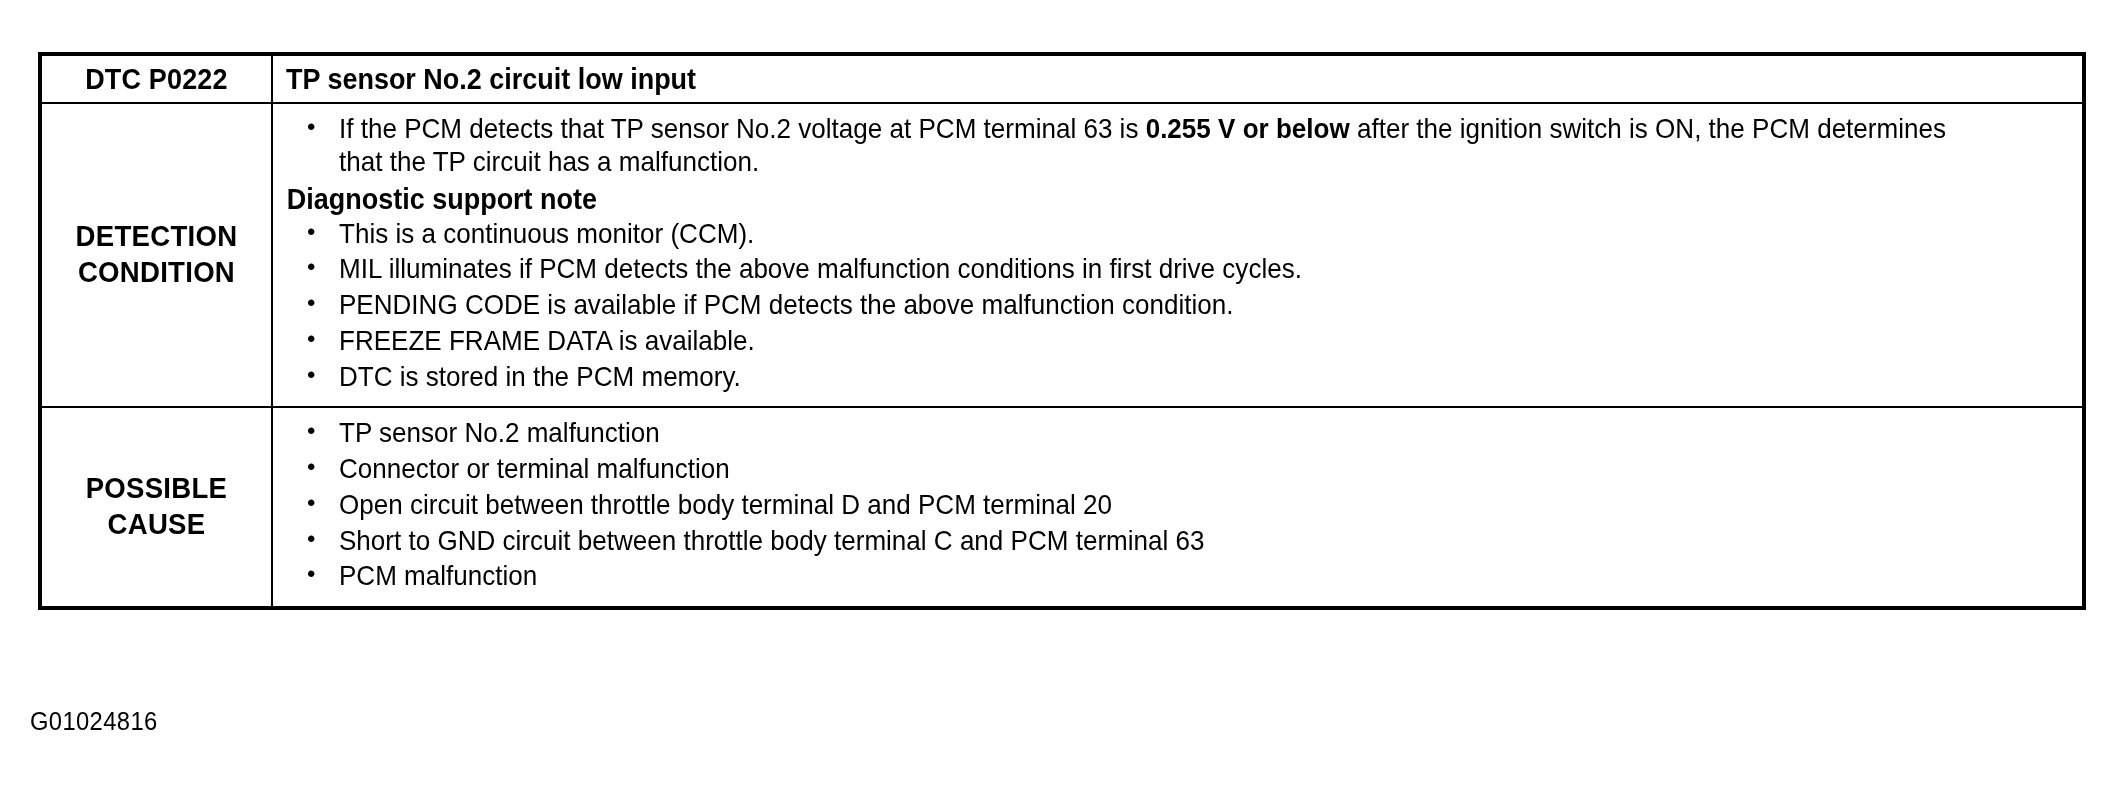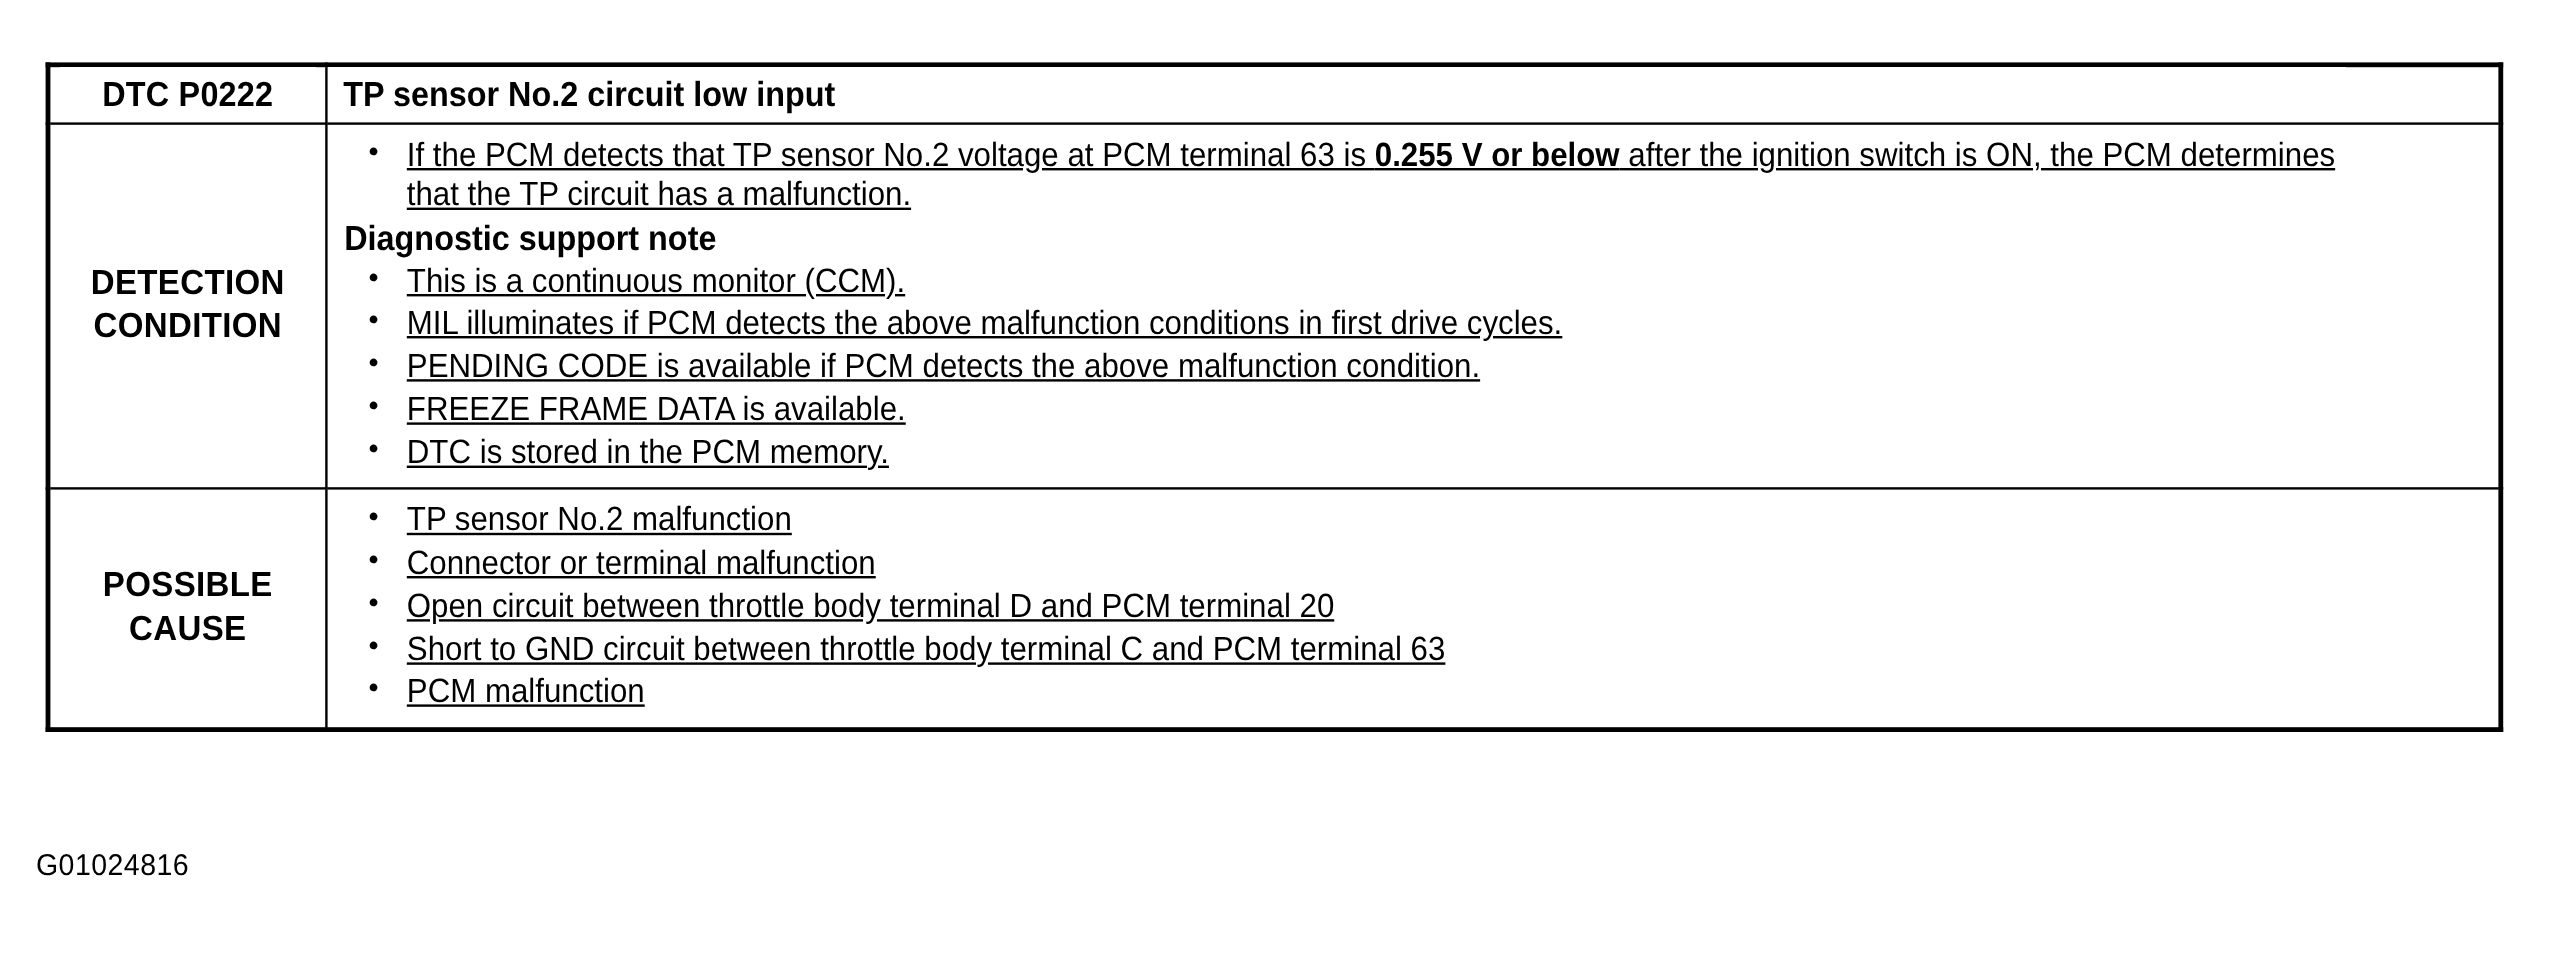--- a/index.html
+++ b/index.html
@@ -85,21 +85,20 @@
     margin: 4px 0 2px 0;
     padding-left: 2px;
     transform: scaleX(0.93);
     transform-origin: left center;
   }
 
   ul.bullets {
     list-style: none;
     margin: 0;
     padding: 0;
-    text-decoration: underline;
   }
   ul.bullets > li {
     position: relative;
     padding-left: 54px;
     font-size: 28px;
     line-height: 1.17;
     margin: 0 0 3px 0;
   }
   ul.bullets > li .li-text {
     display: block;

